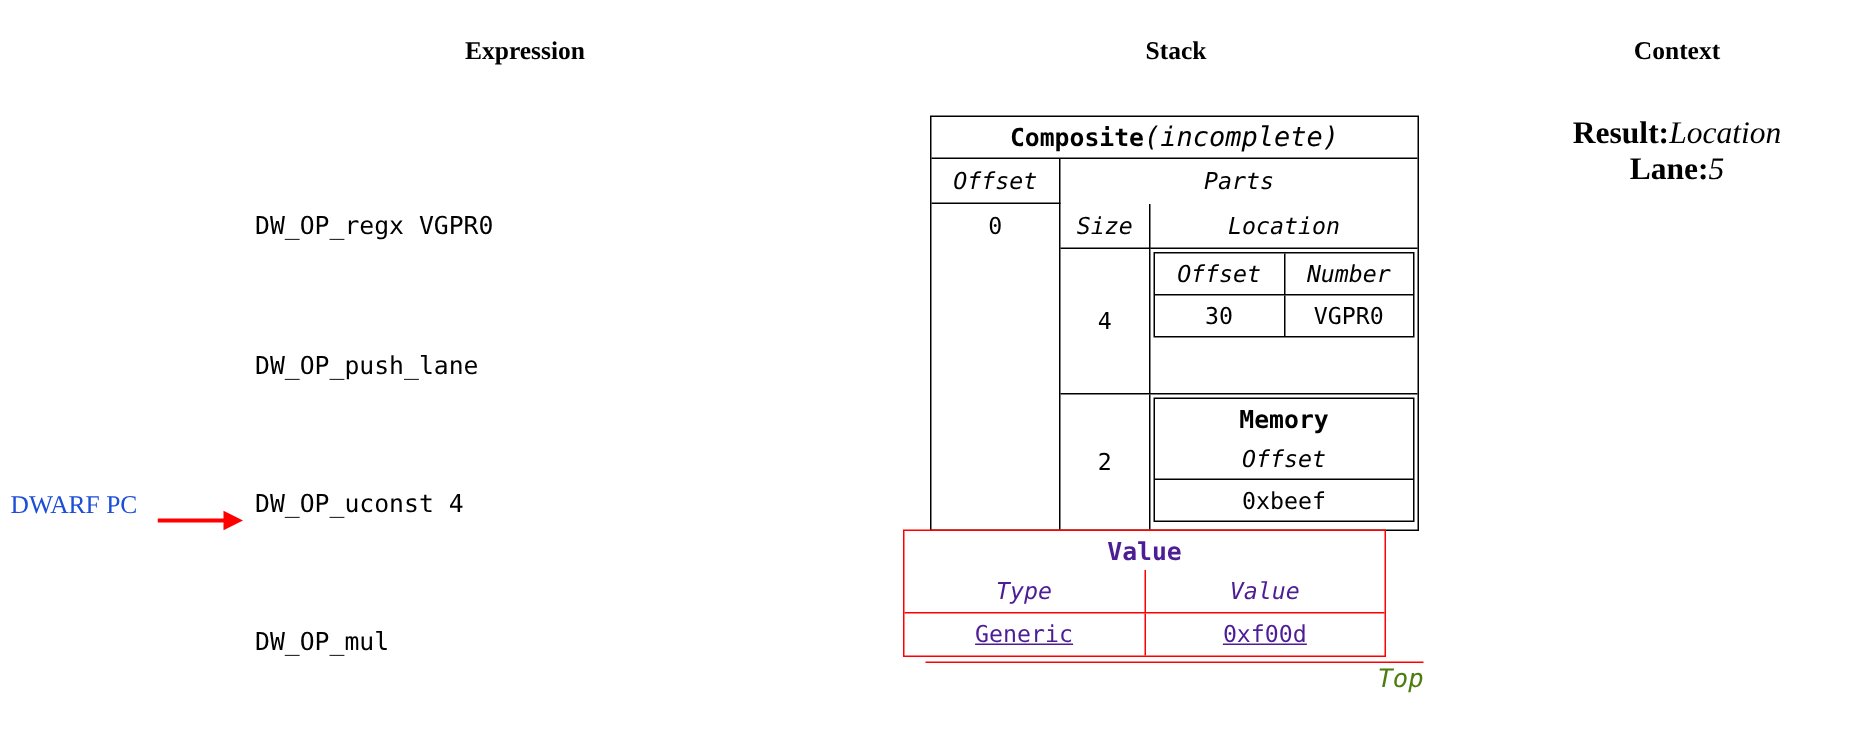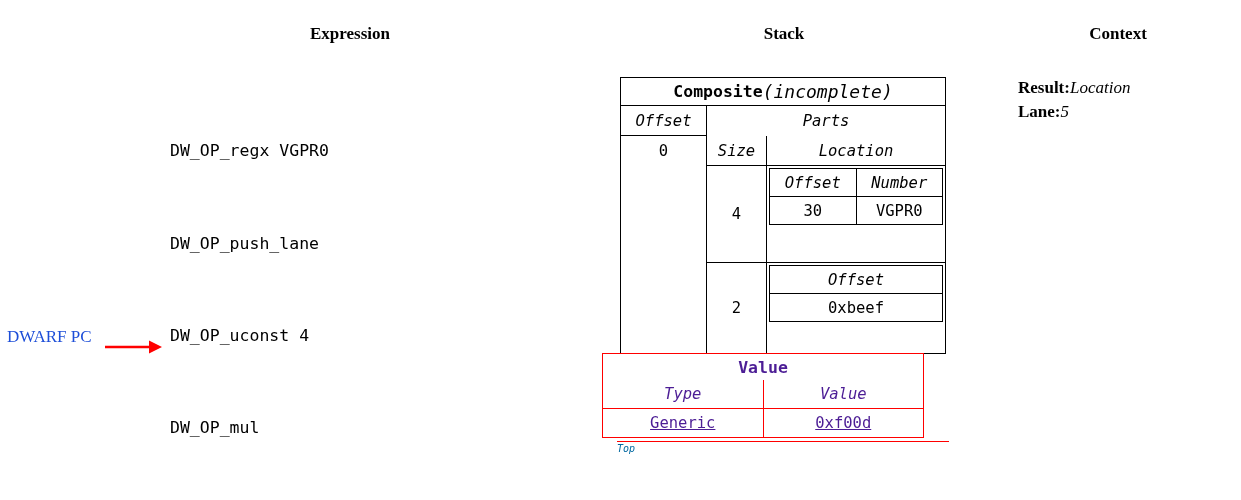--- a/index.html
+++ b/index.html
@@ -183,34 +183,35 @@
     top: 441px;
     width: 332px;
     height: 0;
     border-top: 1.8px solid #ff0000;
   }
   #top-label {
     position: absolute;
     left: 617px;
     top: 443px;
     width: 332px;
-    text-align: left;
-    color: #0369a1;
+    text-align: right;
+    color: #4d7c0f;
     font-family: "DejaVu Sans Mono", monospace;
     font-style: italic;
-    font-size: 10px;
+    font-size: 17px;
   }
 
   
   #context-body {
     position: absolute;
     left: 1018px;
     top: 76px;
     width: 200px;
-    font-size: 17px;
+    text-align: center;
+    font-size: 21px;
     line-height: 24px;
   }
   .ctx-key { font-weight: bold; }
   .ctx-val { font-style: italic; }
 </style>
 </head>
 <body>
 
 <div class="col-head" id="head-expression">Expression</div>
 <div class="col-head" id="head-stack">Stack</div>
@@ -272,20 +273,21 @@
               <div class="inner-val-cell">VGPR0</div>
             </div>
           </div>
         </div>
       </div>
 
       <div class="part-row">
         <div class="part-size" style="height:90px">2</div>
         <div class="part-location">
           <div class="inner-box">
+            <div class="inner-title">Memory</div>
             <div class="inner-head-row">
               <div class="inner-head-cell">Offset</div>
             </div>
             <div class="inner-val-row">
               <div class="inner-val-cell">0xbeef</div>
             </div>
           </div>
         </div>
       </div>
 

